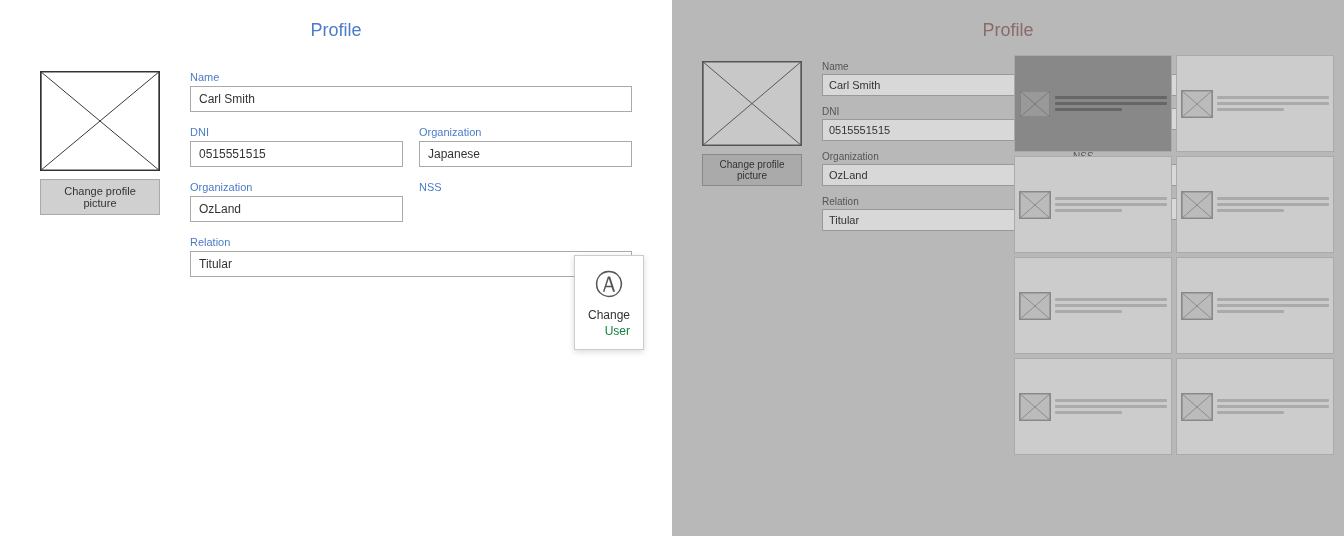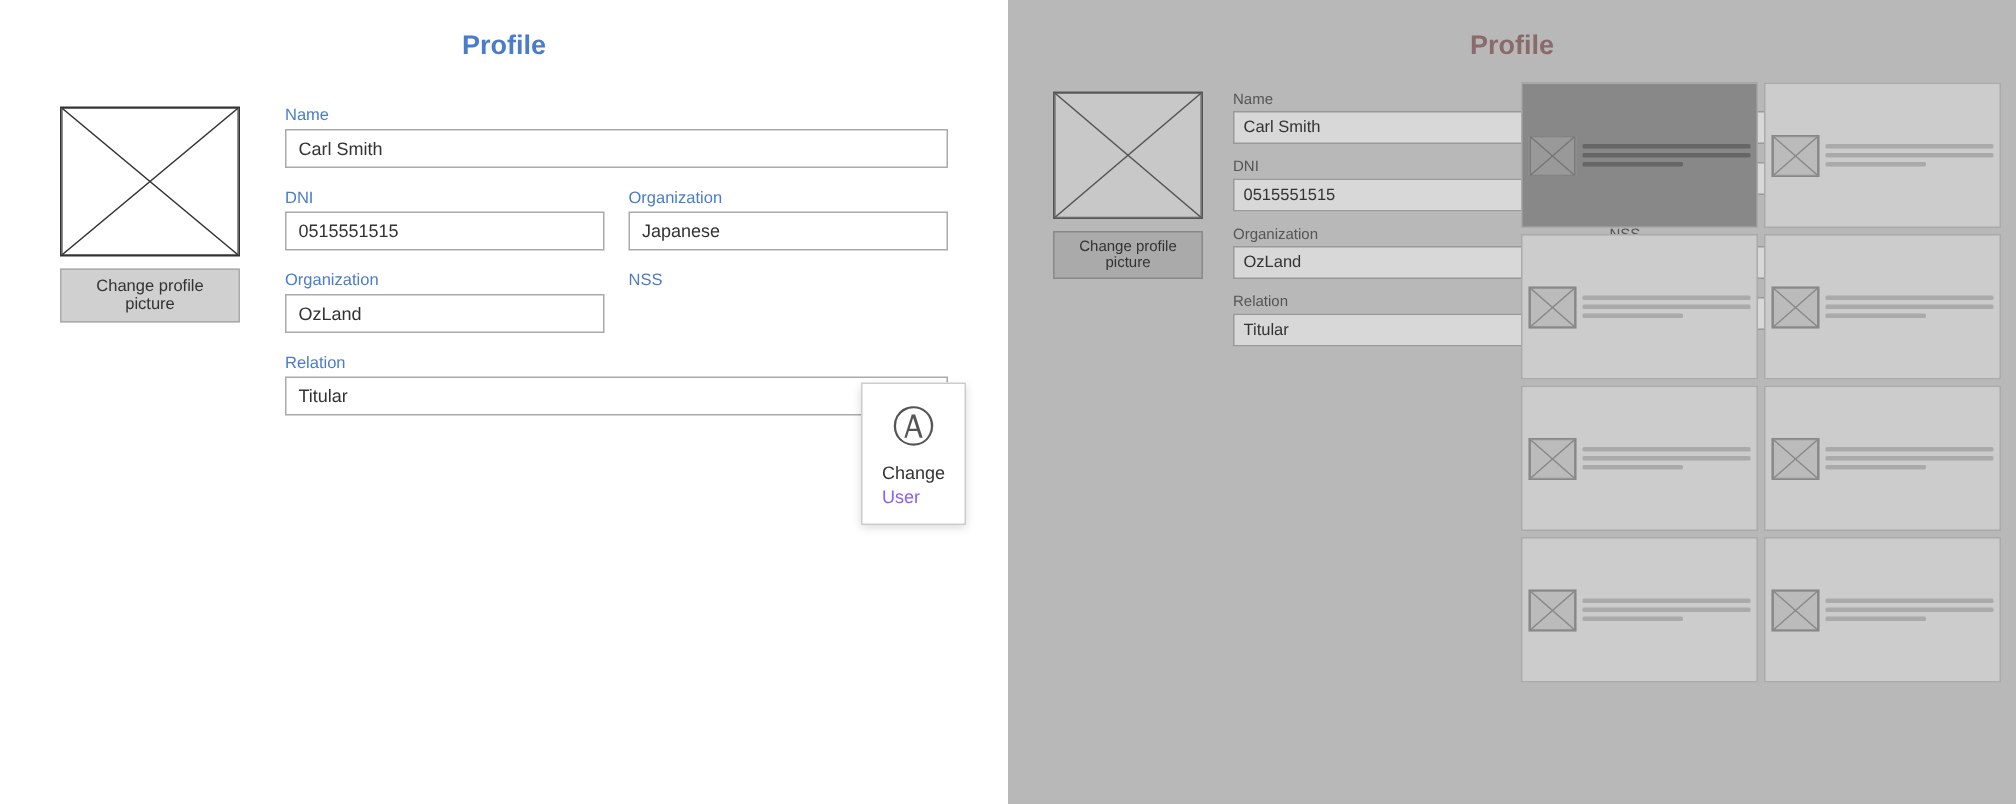--- a/index.html
+++ b/index.html
@@ -17,21 +17,21 @@
       width: 672px;
       background: #fff;
       padding: 20px 40px;
       position: relative;
     }
 
     .panel-title {
       text-align: center;
       color: #4a7cc9;
       font-size: 18px;
-      font-weight: bold;
+      font-weight: normal;
       margin-bottom: 30px;
     }
 
     .profile-content {
       display: flex;
       gap: 30px;
     }
 
     .avatar-section {
       display: flex;
@@ -115,26 +115,26 @@
     }
 
     .change-user-popup .user-icon {
       font-size: 28px;
       color: #555;
     }
 
     .change-user-popup .label {
       font-size: 12px;
       color: #333;
-      text-align: left;
+      text-align: right;
       line-height: 1.3;
     }
 
     .change-user-popup .label span.red {
-      color: #8b5cf6;
+      color: #15803d;
     }
 
     
     .right-panel {
       width: 672px;
       background: #b8b8b8;
       padding: 20px 30px;
       position: relative;
     }
 

